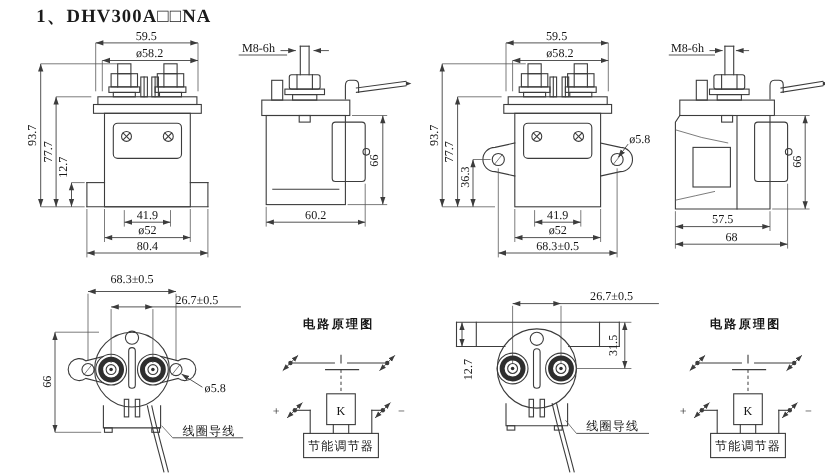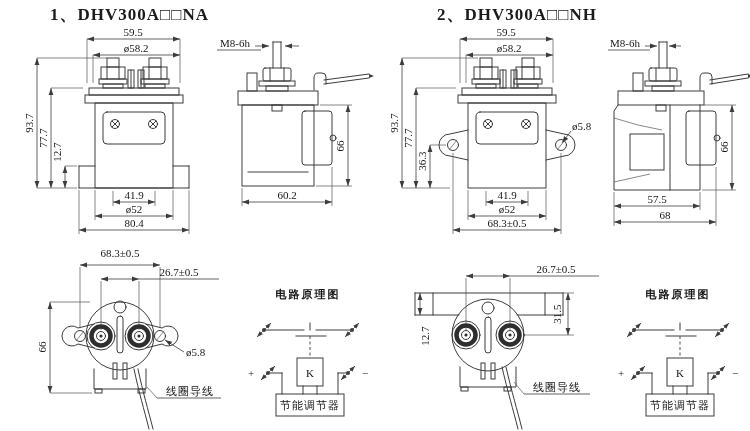--- a/index.html
+++ b/index.html
@@ -1,36 +1,35 @@
 <!DOCTYPE html>
 <html><head>
 <meta charset="utf-8">
 <style>
   html,body{margin:0;padding:0;background:#ffffff;}
   .sheet{position:relative;width:750px;height:431px;background:#ffffff;font-family:"Liberation Serif",serif;overflow:hidden;}
-  .title{position:absolute;font-size:17px;font-weight:600;color:#1b1b1b;letter-spacing:1px;white-space:nowrap;margin-left:17px;}
+  .title{position:absolute;font-size:17px;font-weight:600;color:#1b1b1b;letter-spacing:1px;white-space:nowrap;}
   .sheet svg{position:absolute;overflow:visible;}
   .ln{stroke:#3c3c3c;stroke-width:1;fill:none;stroke-linecap:square;}
   .thin{stroke:#555;stroke-width:0.7;fill:none;}
   .dim{stroke:#3c3c3c;stroke-width:0.8;fill:none;}
   .dsh{stroke:#3c3c3c;stroke-width:0.9;stroke-dasharray:3 2.5;fill:none;}
   .sheet svg text{fill:#161616;font-family:"Liberation Serif",serif;font-size:11px;}
   .cn{font-size:12.5px;letter-spacing:1px;}
   .cns{font-size:10.5px;letter-spacing:1px;}
   .ttl{font-size:13.5px;letter-spacing:2px;font-weight:600;}
   .kf{font-size:12px;}
   .pm{font-size:13px;}
 </style>
 </head>
 <body>
 
 <div class="sheet">
 
   <div class="title" style="left:33px;top:3px;">1、DHV300A□□NA</div>
-  <div class="title" style="left:420px;top:3px;">2、DHV300A□□NH</div>
 
   <svg style="left:25px;top:26px;" width="190" height="212" viewBox="0 0 190 212">
     <defs>
       <marker id="f1e" markerWidth="8" markerHeight="6" refX="7" refY="3" orient="auto" markerUnits="userSpaceOnUse">
           <path d="M0,0.6 L7,3 L0,5.4 Z" fill="#3c3c3c"></path>
         </marker>
       <marker id="f1s" markerWidth="8" markerHeight="6" refX="0" refY="3" orient="auto" markerUnits="userSpaceOnUse">
           <path d="M7,0.6 L0,3 L7,5.4 Z" fill="#3c3c3c"></path>
         </marker>
     </defs>

